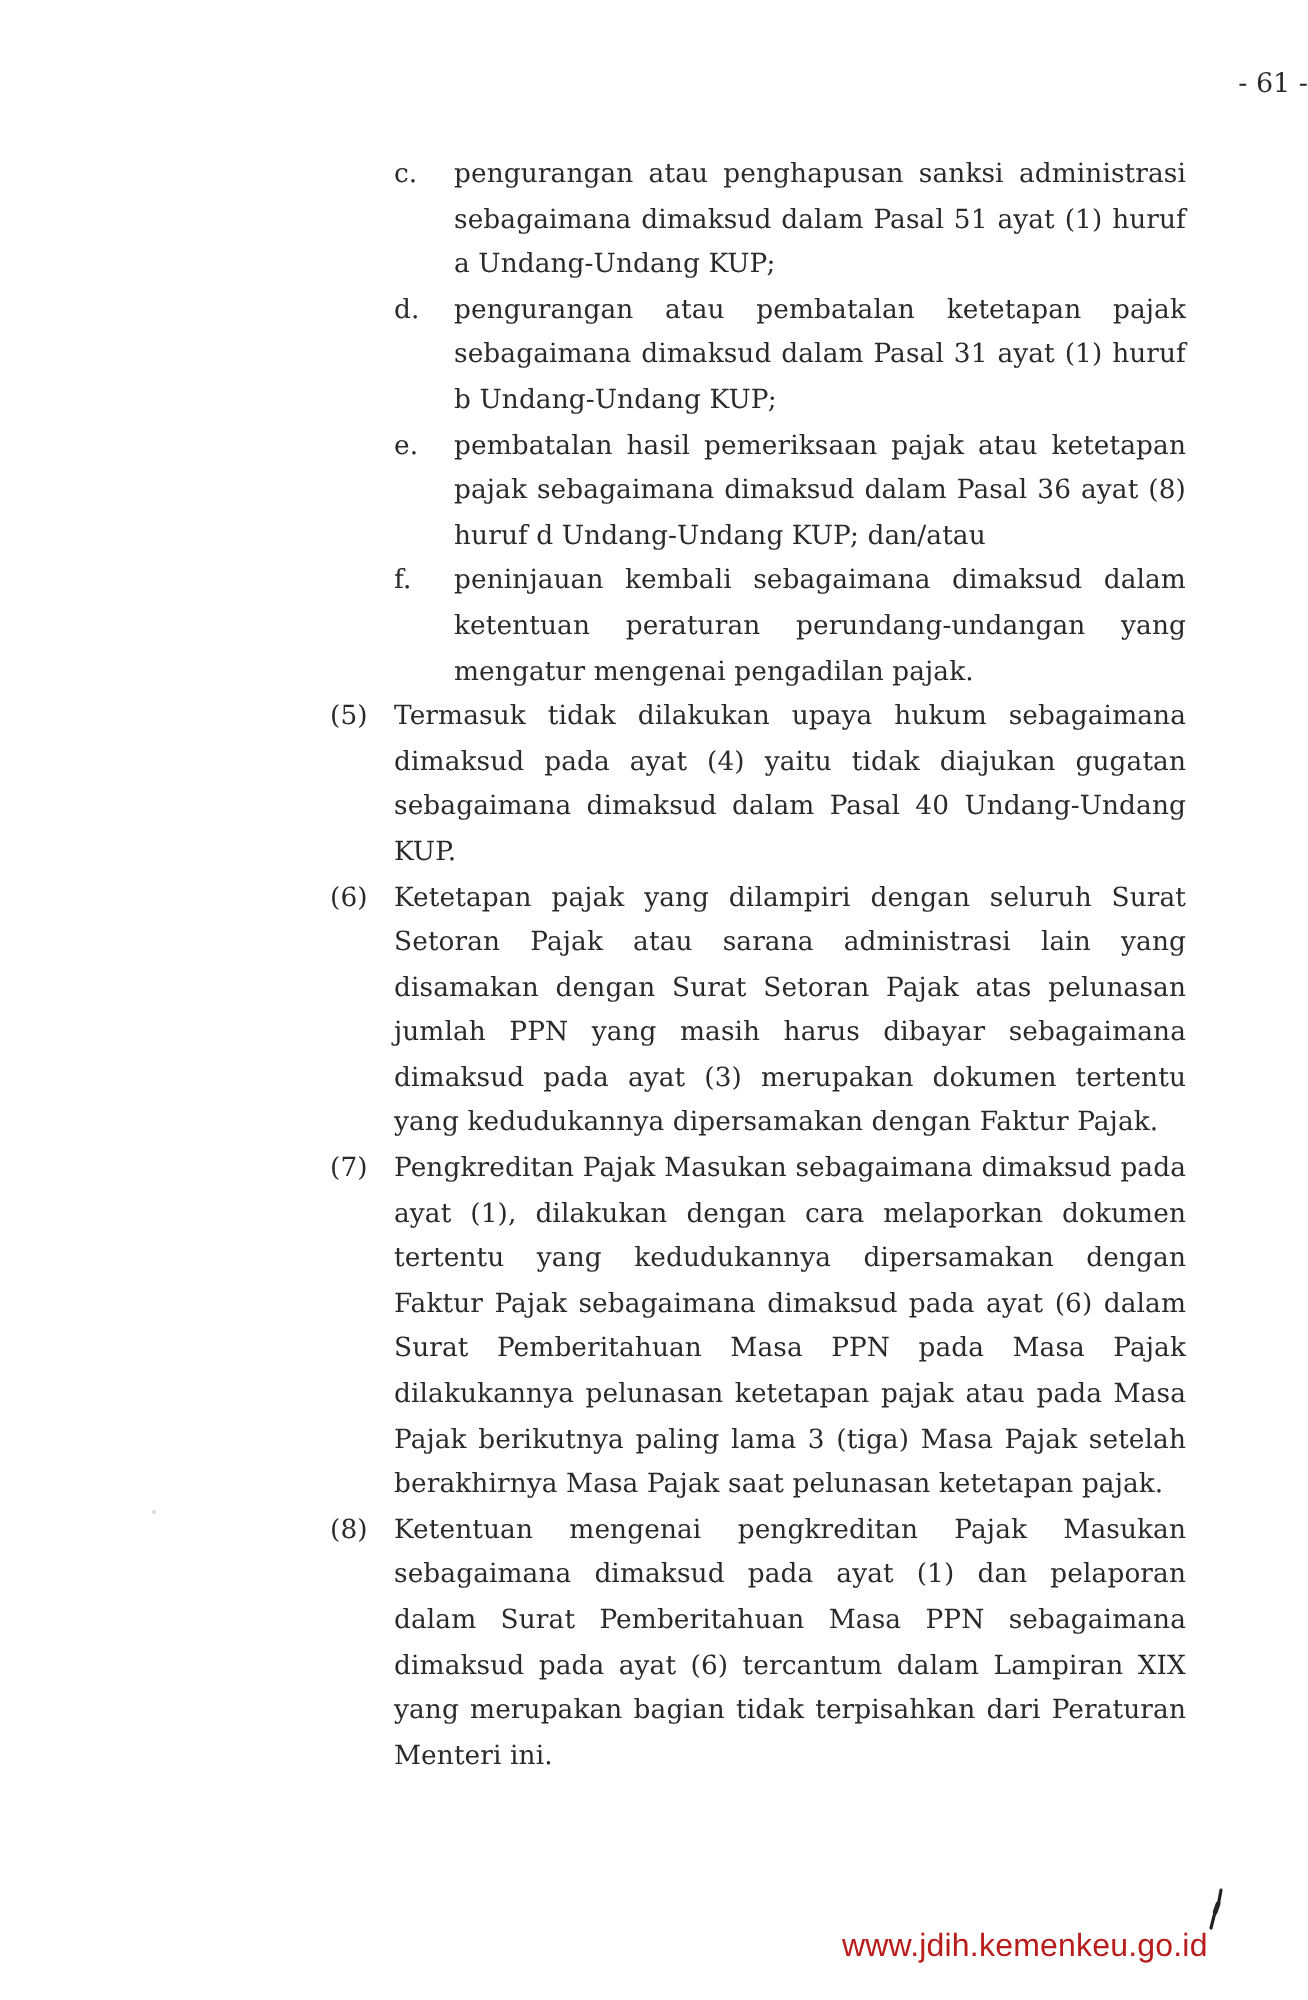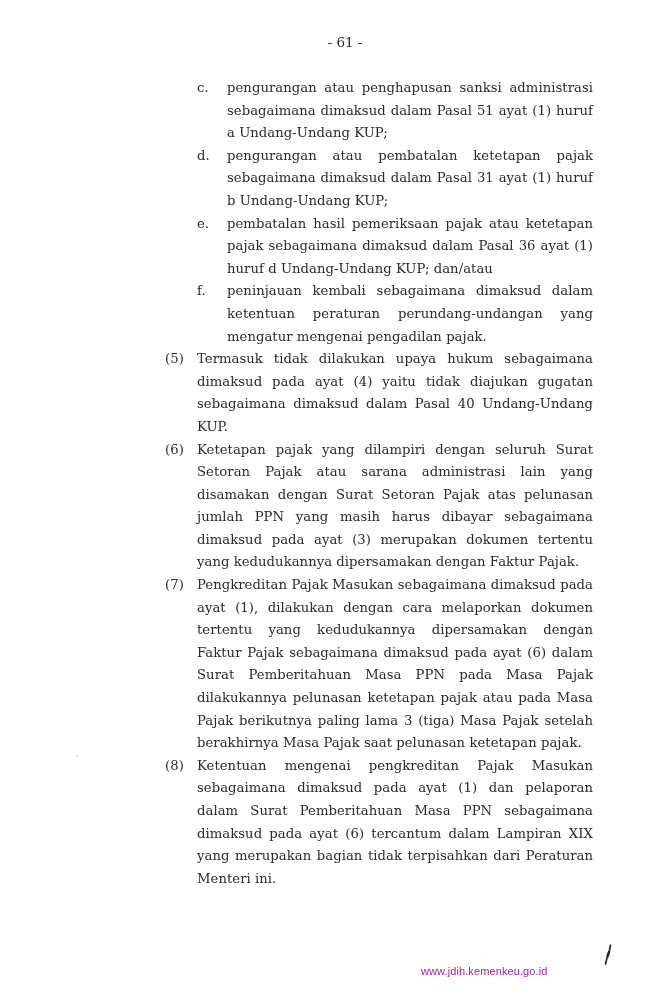--- a/index.html
+++ b/index.html
@@ -13,21 +13,21 @@
       position: relative;
       overflow: hidden;
       font-family: "DejaVu Serif", "Liberation Serif", serif;
       color: #2a2a2a;
     }
     .page-number {
       position: absolute;
       top: 34px;
       left: 0;
       width: 654px;
-      text-align: center;
+      text-align: right;
       font-size: 13.5px;
       padding-left: 36px;
       box-sizing: border-box;
     }
     .content {
       position: absolute;
       top: 77px;
       left: 0;
       width: 654px;
     }
@@ -66,22 +66,22 @@
       left: 604px;
       top: 944px;
       width: 8px;
       height: 22px;
     }
     .footer-link {
       position: absolute;
       top: 965px;
       left: 421px;
       font-family: "Liberation Sans", "DejaVu Sans", sans-serif;
-      font-size: 11px;
-      color: #a21caf;
+      font-size: 16px;
+      color: #b91c1c;
       text-decoration: none;
       letter-spacing: 0.1px;
     }
     .speck {
       position: absolute;
       left: 76px;
       top: 755px;
       width: 2px;
       height: 2px;
       background: #d8d8d8;
@@ -100,21 +100,21 @@
     <span class="body-text">pengurangan atau penghapusan sanksi administrasi sebagaimana dimaksud dalam Pasal 51 ayat (1) huruf a Undang-Undang KUP;</span>
   </div>
 
   <div class="item sub-item">
     <span class="marker">d.</span>
     <span class="body-text">pengurangan atau pembatalan ketetapan pajak sebagaimana dimaksud dalam Pasal 31 ayat (1) huruf b Undang-Undang KUP;</span>
   </div>
 
   <div class="item sub-item">
     <span class="marker">e.</span>
-    <span class="body-text">pembatalan hasil pemeriksaan pajak atau ketetapan pajak sebagaimana dimaksud dalam Pasal 36 ayat (1) huruf d Undang-Undang KUP; dan/atau</span>
+    <span class="body-text">pembatalan hasil pemeriksaan pajak atau ketetapan pajak sebagaimana dimaksud dalam Pasal 36 ayat (8) huruf d Undang-Undang KUP; dan/atau</span>
   </div>
 
   <div class="item sub-item">
     <span class="marker">f.</span>
     <span class="body-text">peninjauan kembali sebagaimana dimaksud dalam ketentuan peraturan perundang-undangan yang mengatur mengenai pengadilan pajak.</span>
   </div>
 
   <div class="item ayat-item">
     <span class="marker">(5)</span>
     <span class="body-text">Termasuk tidak dilakukan upaya hukum sebagaimana dimaksud pada ayat (4) yaitu tidak diajukan gugatan sebagaimana dimaksud dalam Pasal 40 Undang-Undang KUP.</span>

